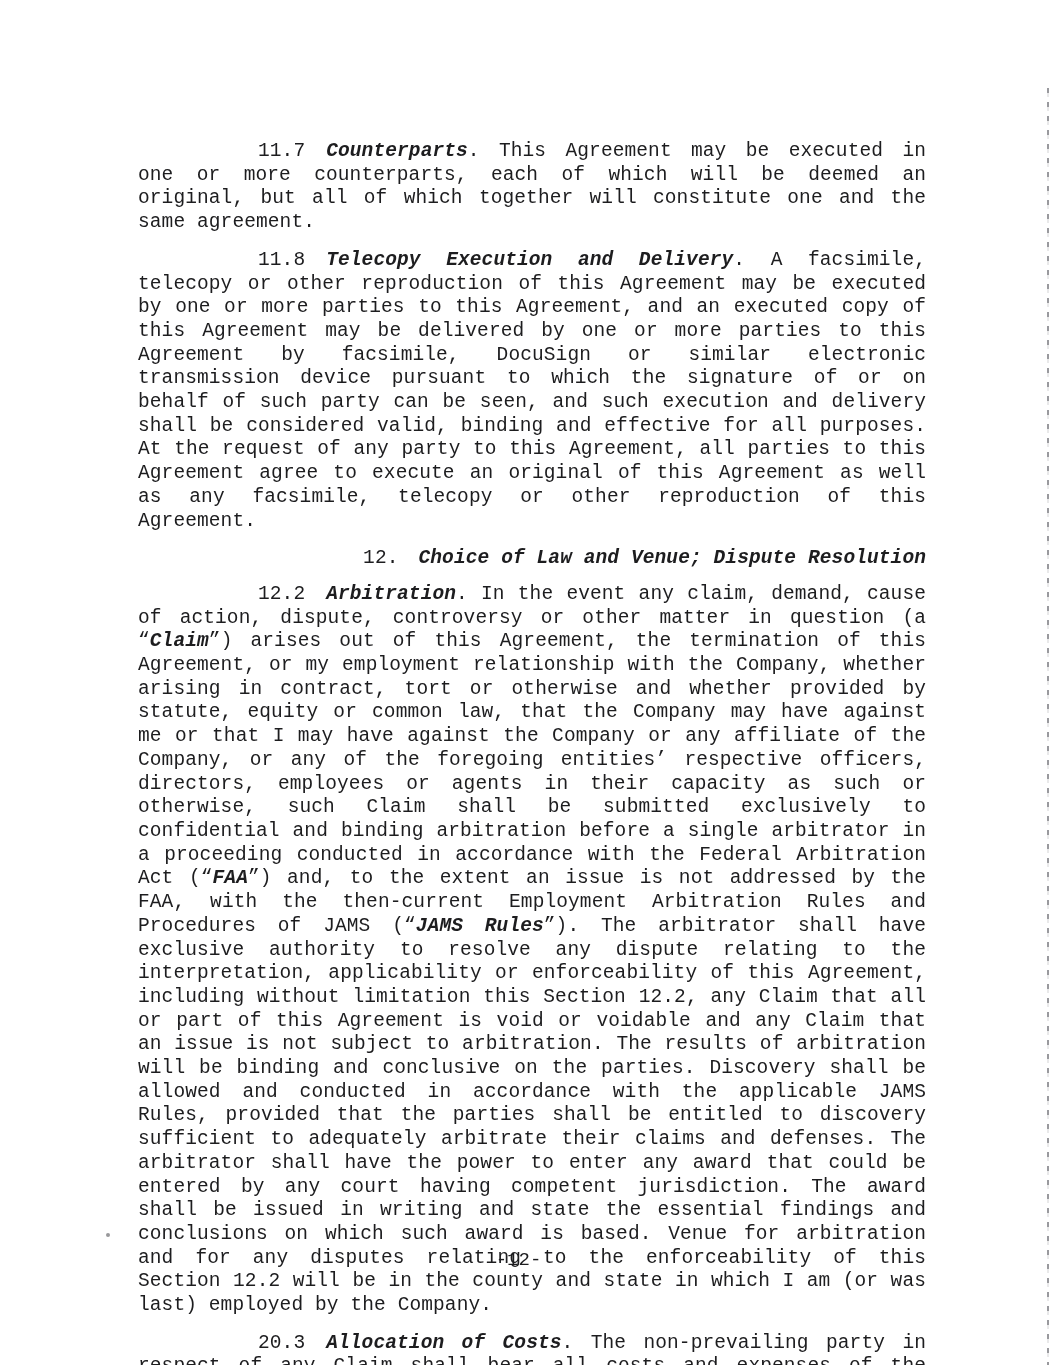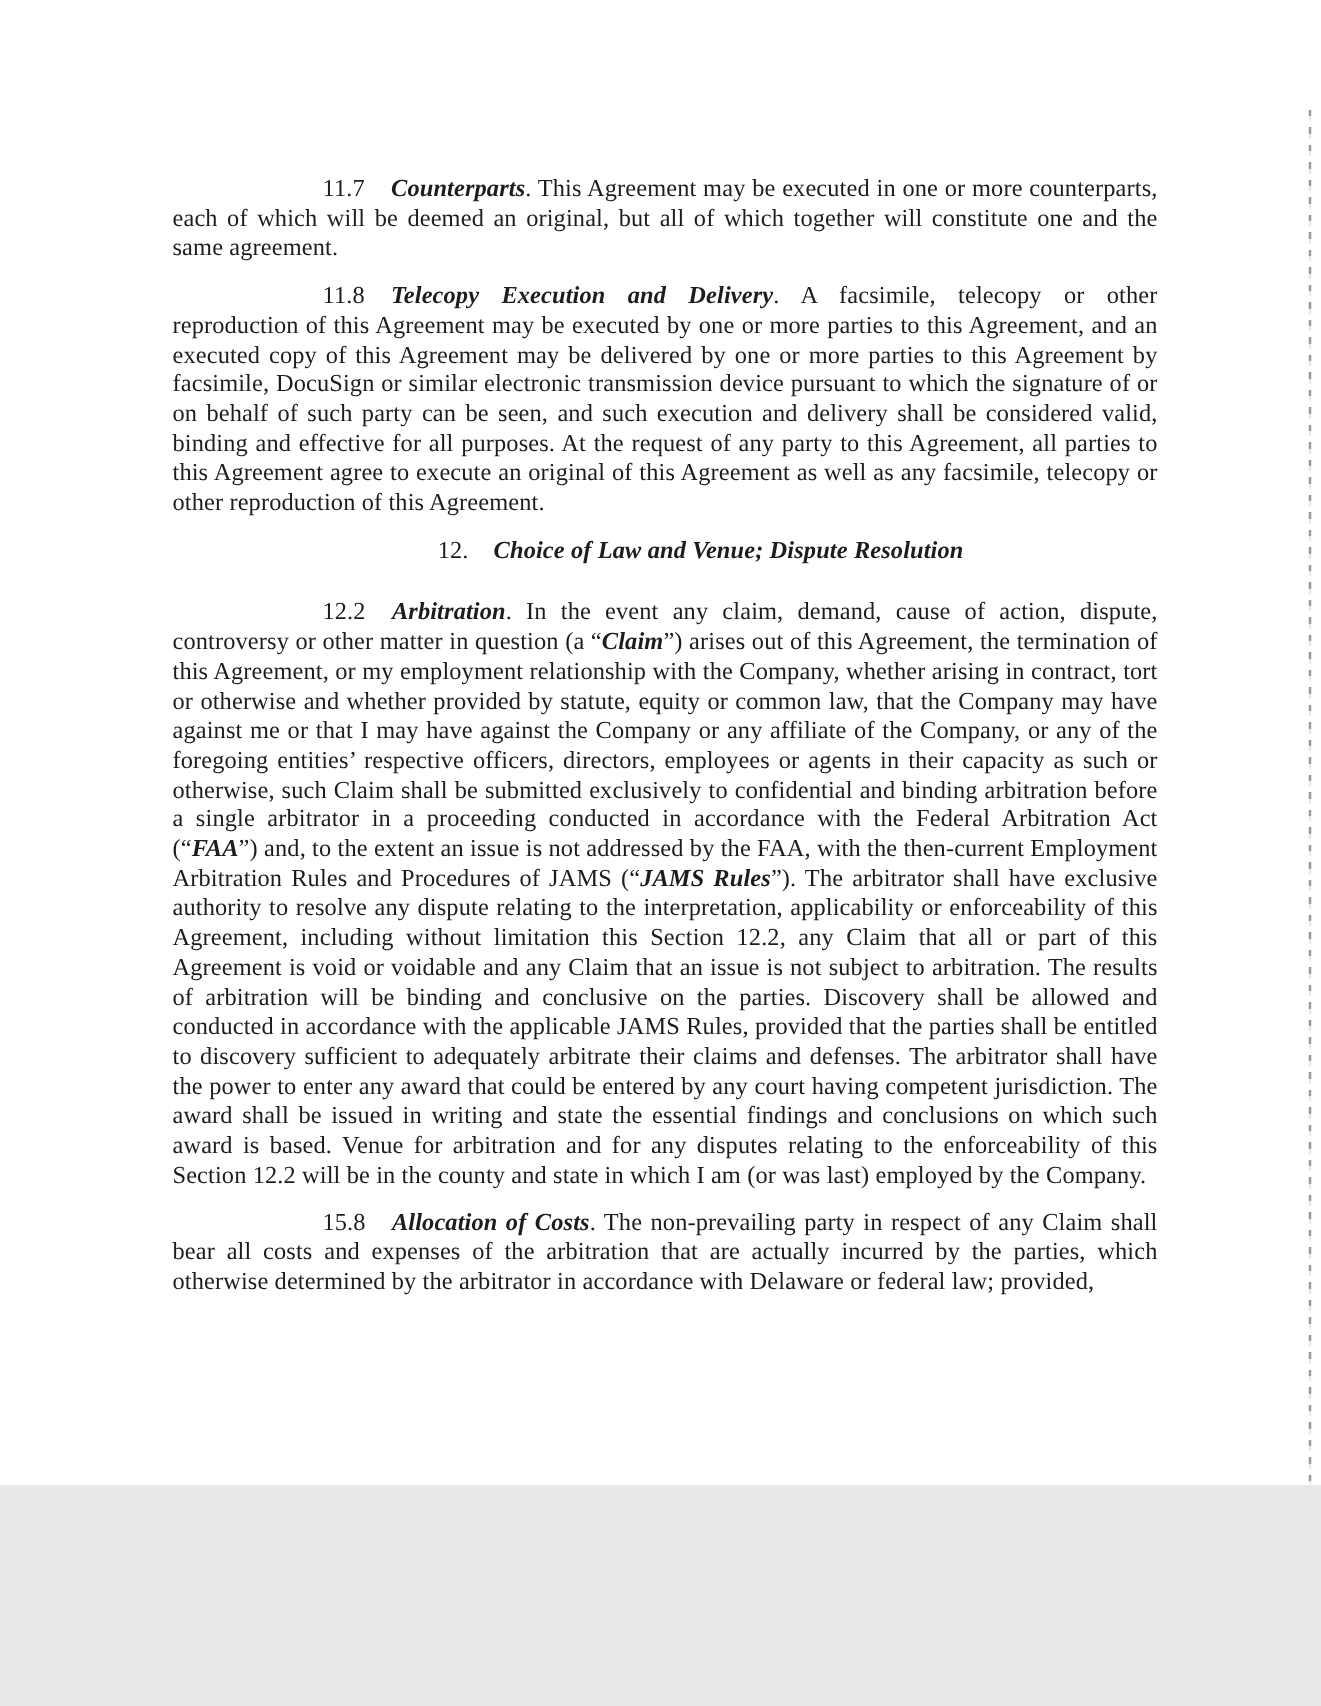--- a/index.html
+++ b/index.html
@@ -2,23 +2,23 @@
 <html><head>
 <meta charset="utf-8">
 <style>
   * { margin: 0; padding: 0; box-sizing: border-box; }
 
   html, body { background: #e8e8e8; }
 
   .page {
     position: relative;
     width: 1057px;
-    height: 1188px;
+    height: 1365px;
     background: #ffffff;
-    font-family: Liberation Serif, serif;
+    font-family: Liberation Mono, monospace;
     color: #1d1d1f;
     overflow: hidden;
   }
 
   .content {
     position: absolute;
     top: 140px;
     left: 138px;
     width: 788px;
   }
@@ -27,22 +27,22 @@
     font-size: 19.5px;
     line-height: 23.7px;
     text-align: justify;
     text-indent: 120px;
     margin-bottom: 14px;
     letter-spacing: 0.1px;
   }
 
   .para.heading {
     text-indent: 57px;
-    text-align: center;
-    margin-bottom: 26px;
+    text-align: right;
+    margin-bottom: 12px;
   }
 
   .sec-num {
     display: inline-block;
     margin-right: 21px;
     text-indent: 0;
   }
 
   .heading .sec-num { margin-right: 20px; }
 
@@ -103,21 +103,21 @@
       <span class="sec-num">12.</span><span class="bi">Choice of Law and Venue; Dispute Resolution</span>
     </p>
 
 
     <p class="para">
       <span class="sec-num">12.2</span><span class="bi">Arbitration</span><span>. In the event any claim, demand, cause of action, dispute, controversy or other matter in question (a “</span><span class="bi">Claim</span><span>”) arises out of this Agreement, the termination of this Agreement, or my employment relationship with the Company, whether arising in contract, tort or otherwise and whether provided by statute, equity or common law, that the Company may have against me or that I may have against the Company or any affiliate of the Company, or any of the foregoing entities’ respective officers, directors, employees or agents in their capacity as such or otherwise, such Claim shall be submitted exclusively to confidential and binding arbitration before a single arbitrator in a proceeding conducted in accordance with the Federal Arbitration Act (“</span><span class="bi">FAA</span><span>”) and, to the extent an issue is not addressed by the FAA, with the then-current Employment Arbitration Rules and Procedures of JAMS (“</span><span class="bi">JAMS Rules</span><span>”). The arbitrator shall have exclusive authority to resolve any dispute relating to the interpretation, applicability or enforceability of this Agreement, including without limitation this Section 12.2, any Claim that all or part of this Agreement is void or voidable and any Claim that an issue is not subject to arbitration. The results of arbitration will be binding and conclusive on the parties. Discovery shall be allowed and conducted in accordance with the applicable JAMS Rules, provided that the parties shall be entitled to discovery sufficient to adequately arbitrate their claims and defenses.  The arbitrator shall have the power to enter any award that could be entered by any court having competent jurisdiction.  The award shall be issued in writing and state the essential findings and conclusions on which such award is based. Venue for arbitration and for any disputes relating to the enforceability of this Section 12.2 will be in the county and state in which I am (or was last) employed by the Company.</span>
     </p>
 
 
     <p class="para">
-      <span class="sec-num">15.8</span><span class="bi">Allocation of Costs</span><span>. The non-prevailing party in respect of any Claim shall bear all costs and expenses of the arbitration that are actually incurred by the parties, which otherwise determined by the arbitrator in accordance with Delaware or federal law; provided,</span>
+      <span class="sec-num">20.3</span><span class="bi">Allocation of Costs</span><span>. The non-prevailing party in respect of any Claim shall bear all costs and expenses of the arbitration that are actually incurred by the parties, which otherwise determined by the arbitrator in accordance with Delaware or federal law; provided,</span>
     </p>
 
   </div>
 
   <div class="footer">
     <span>-12-</span>
   </div>
 
   <div class="artifact-line"></div>
   <div class="artifact-speck"></div>

